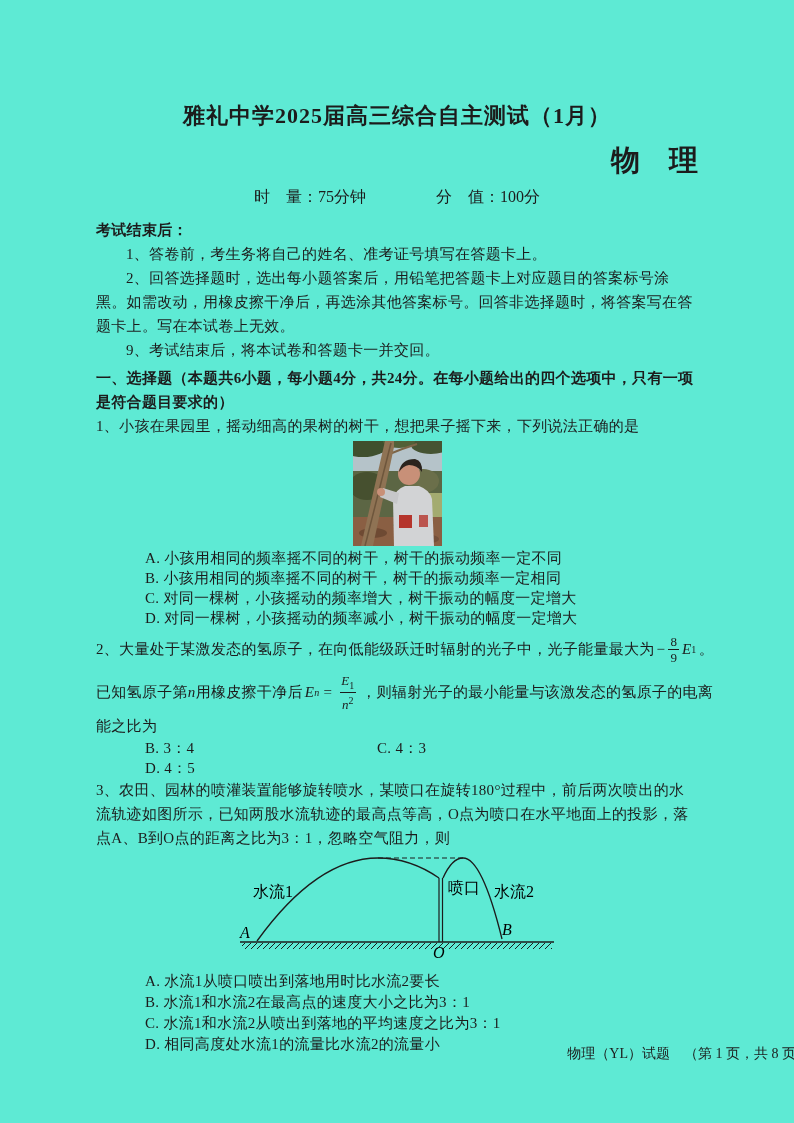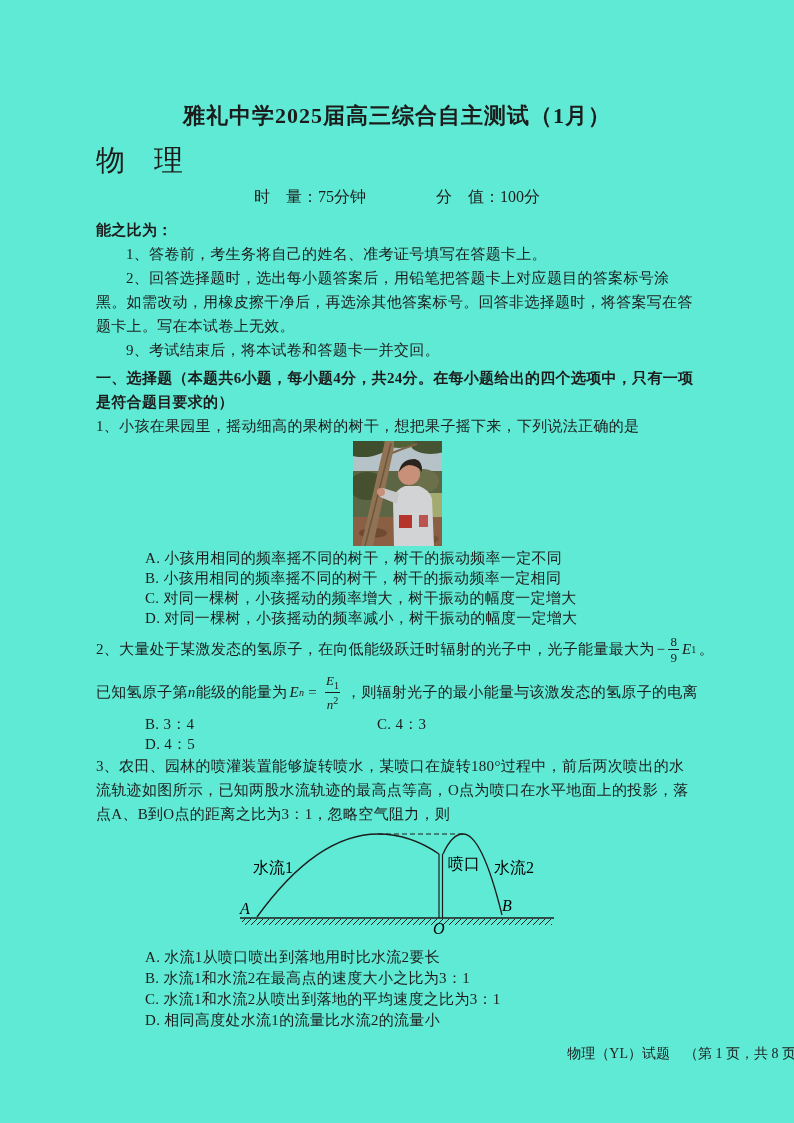--- a/index.html
+++ b/index.html
@@ -12,22 +12,22 @@
     color:#1c1c1c;
     overflow:hidden;
   }
   .content { padding:100px 96px 0 96px; }
   .title {
     margin:0; text-align:center;
     font-size:22px; font-weight:bold; line-height:32px;
     letter-spacing:1px;
   }
   .subject {
-    margin:8px 0 0 0; text-align:left;
-    font-size:29px; font-weight:normal; line-height:40px;
+    margin:8px 0 0 0; text-align:right;
+    font-size:29px; font-weight:bold; line-height:40px;
   }
   .meta {
     margin-top:6px; margin-bottom:10px;
     text-align:center; font-size:16px; line-height:22px;
   }
   .meta .gap { display:inline-block; width:70px; }
   p { margin:0; font-size:15px; line-height:24px; letter-spacing:0.3px; }
   .bold { font-weight:bold; }
   .indent { text-indent:2em; }
   .section-heading { margin-top:4px; font-weight:bold; }
@@ -66,21 +66,21 @@
 <div class="page">
   <div class="content">
 
     <h1 class="title">雅礼中学2025届高三综合自主测试（1月）</h1>
     <h2 class="subject">物　理</h2>
     <div class="meta">
       <span>时　量：75分钟</span><span class="gap"></span><span>分　值：100分</span>
     </div>
 
     <div>
-      <p class="bold">能之比为：</p>
+      <p class="bold">考试结束后：</p>
       <p class="indent">1、答卷前，考生务将自己的姓名、准考证号填写在答题卡上。</p>
       <p class="indent">2、回答选择题时，选出每小题答案后，用铅笔把答题卡上对应题目的答案标号涂黑。如需改动，用橡皮擦干净后，再选涂其他答案标号。回答非选择题时，将答案写在答题卡上。写在本试卷上无效。</p>
       <p class="indent">9、考试结束后，将本试卷和答题卡一并交回。</p>
     </div>
 
     <p class="section-heading">一、选择题（本题共6小题，每小题4分，共24分。在每小题给出的四个选项中，只有一项是符合题目要求的）</p>
 
     <div>
       <p>1、小孩在果园里，摇动细高的果树的树干，想把果子摇下来，下列说法正确的是</p>
 
@@ -129,32 +129,33 @@
             <span class="den">9</span>
           </span>
           <span class="it">E</span>
             <sub>1</sub>
         </span>
         <span>。</span>
       </div>
       <div class="mline">
         <span>已知氢原子第</span>
         <span class="it">n</span>
-        <span>能级的能量为</span>
+        <span>用橡皮擦干净后</span>
         <span class="formula">
           <span class="it">E</span>
             <sub class="it">n</sub>
           <span class="eq">=</span>
           <span class="frac">
             <span class="num"><span class="it">E</span><sub>1</sub></span>
             <span class="den"><span class="it">n</span><sup>2</sup></span>
           </span>
         </span>
         <span>，则辐射光子的最小能量与该激发态的氢原子的电离</span>
       </div>
+      <p>能之比为</p>
       <div class="opt-grid">
         <span>B. 3：4</span>
         <span>C. 4：3</span>
         <span>D. 4：5</span>
       </div>
     </div>
 
     <div>
       <p>3、农田、园林的喷灌装置能够旋转喷水，某喷口在旋转180°过程中，前后两次喷出的水流轨迹如图所示，已知两股水流轨迹的最高点等高，O点为喷口在水平地面上的投影，落点A、B到O点的距离之比为3：1，忽略空气阻力，则</p>
 

